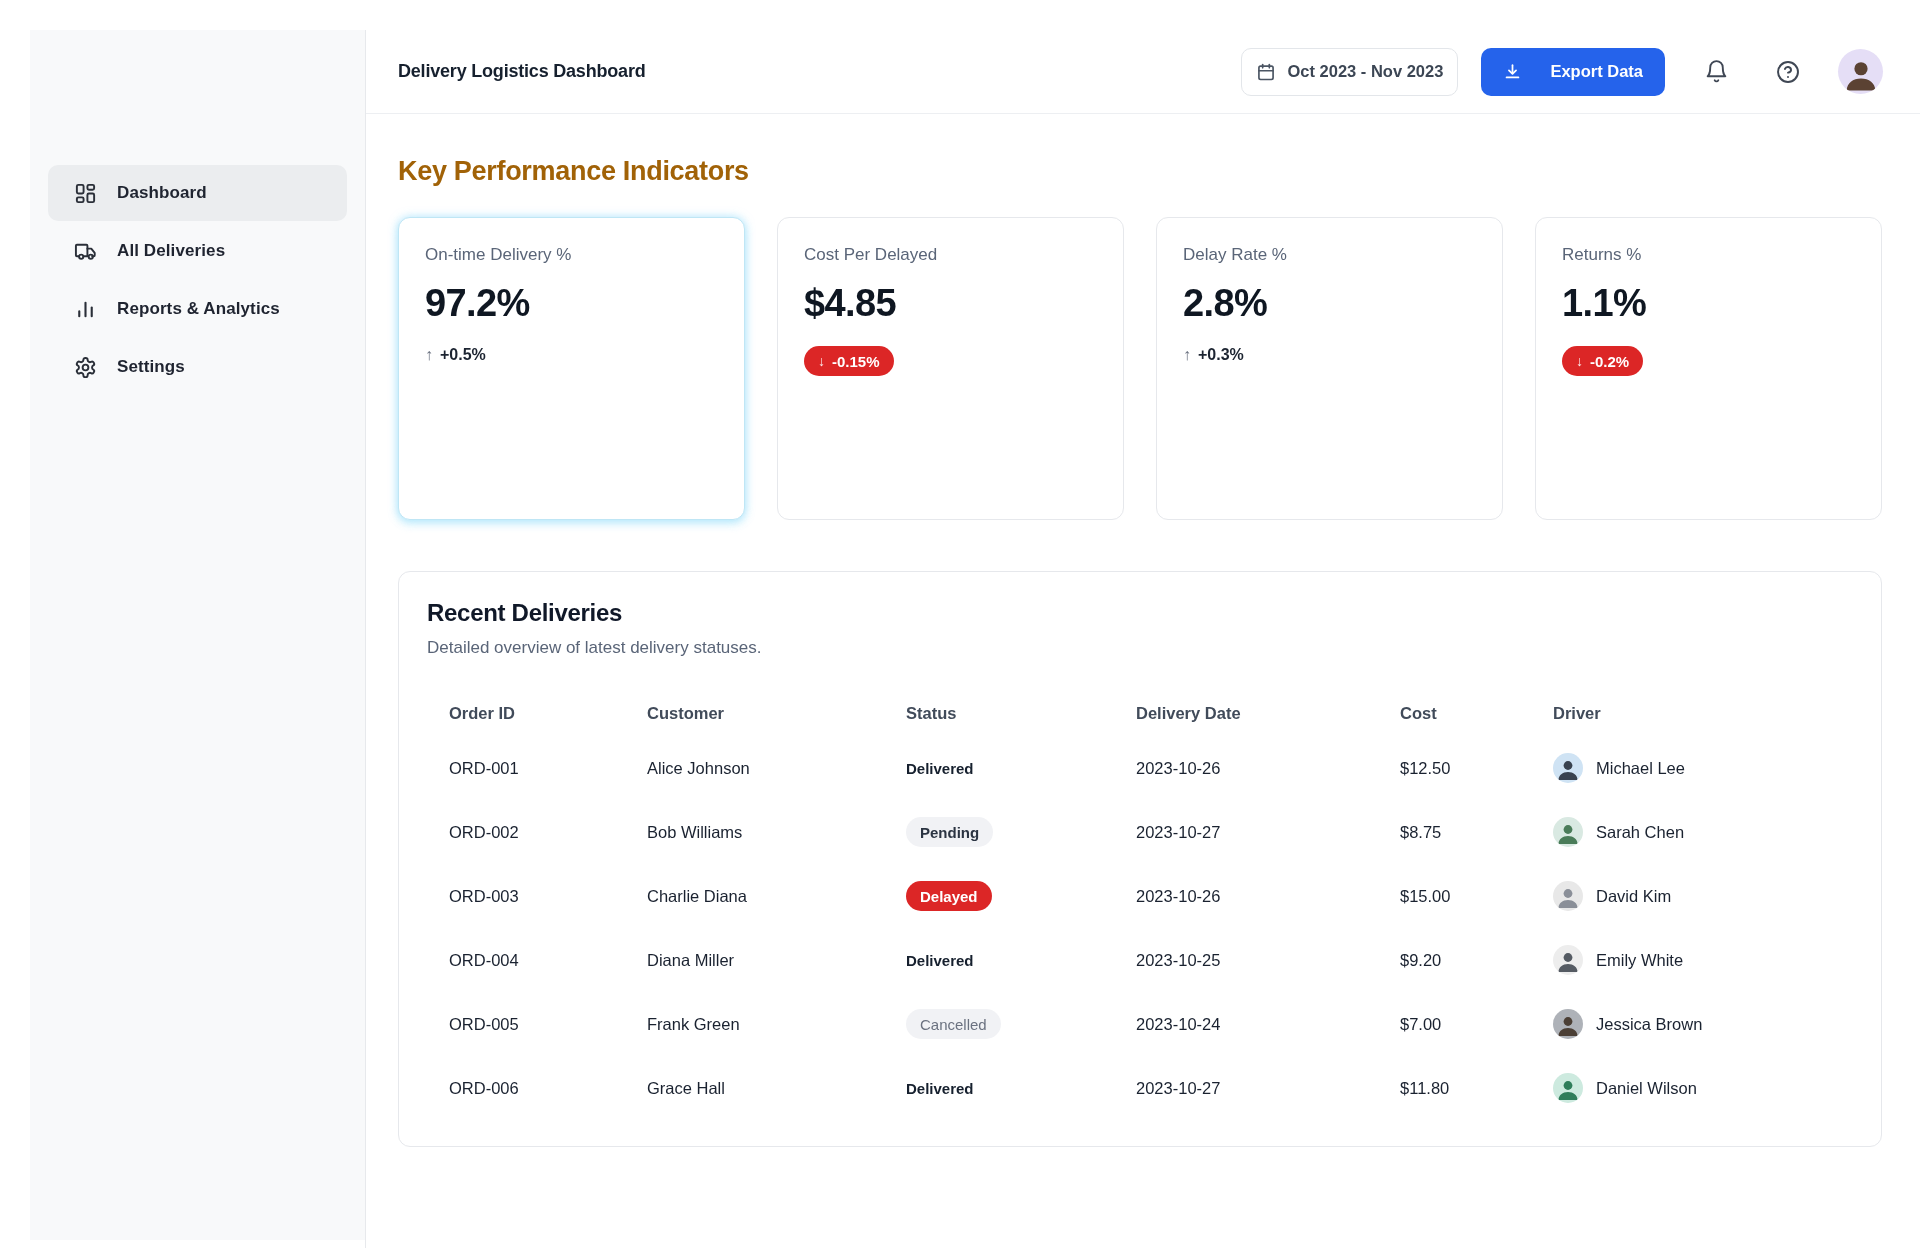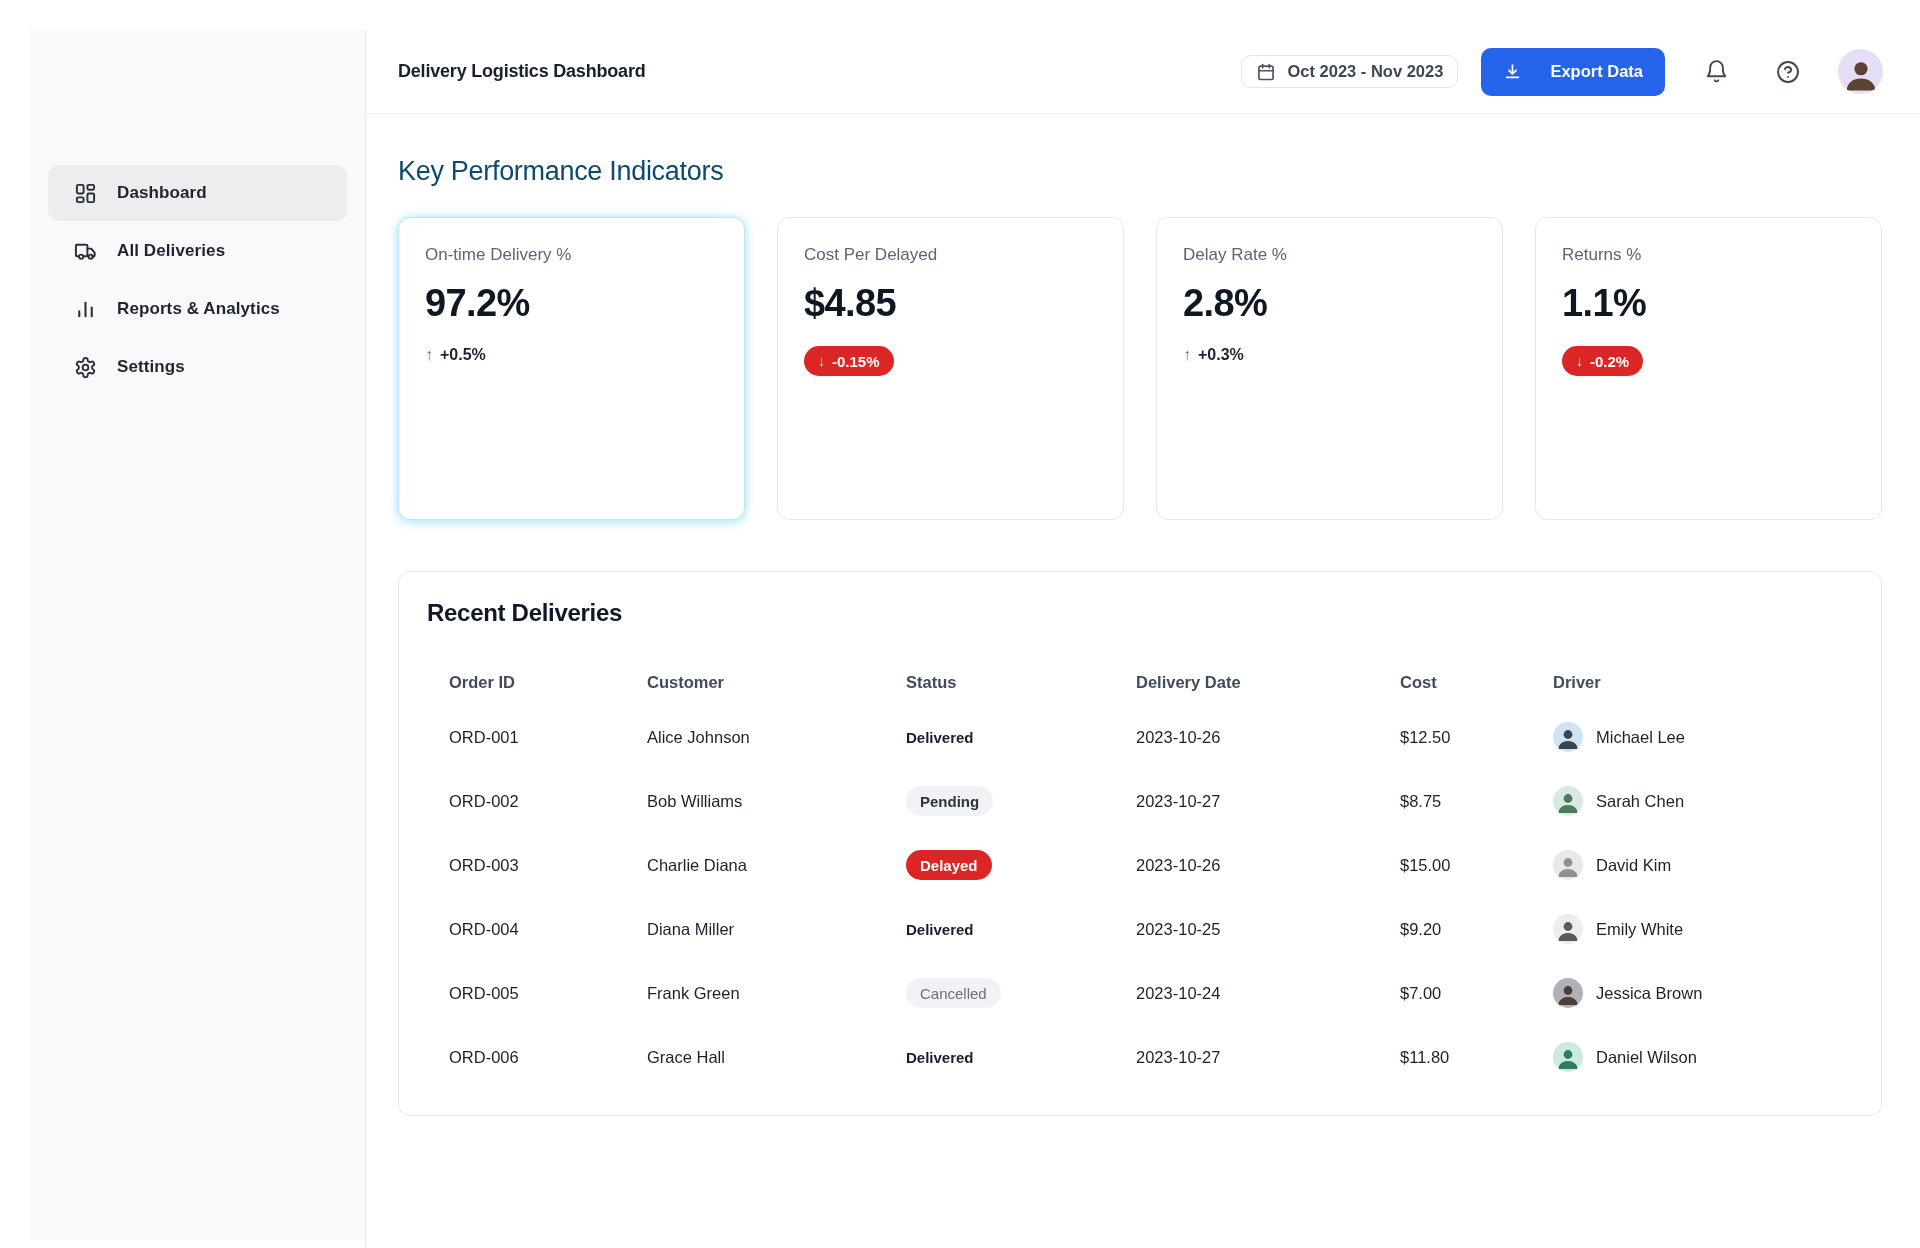--- a/index.html
+++ b/index.html
@@ -13,31 +13,31 @@
   .nav-item.active { background:#ebedef; }
   .nav-item .nav-icon { width:23px; height:23px; display:flex; align-items:center; justify-content:center; color:#2a2f38; }
   .nav-item .nav-label { font-size:17px; font-weight:600; letter-spacing:.1px; }
 
   
   .main { flex:1; background:#ffffff; border-left:1px solid #e7e9ec; display:flex; flex-direction:column; }
   .topbar { height:84px; display:flex; align-items:center; padding:0 37px 0 32px; border-bottom:1px solid #edeff2; }
   .page-title { font-size:18px; font-weight:700; color:#16202e; letter-spacing:-.2px; }
   .topbar-right { margin-left:auto; display:flex; align-items:center; }
 
-  .date-btn { display:flex; align-items:center; gap:11px; height:33px; padding:0 14px; border:1px solid #e3e6ea; border-radius:10px; background:#fff; font-size:16.5px; font-weight:600; color:#3c4654; cursor:pointer; }
+  .date-btn { display:flex; align-items:center; gap:11px; height:48px; padding:0 14px; border:1px solid #e3e6ea; border-radius:10px; background:#fff; font-size:16.5px; font-weight:600; color:#3c4654; cursor:pointer; }
   .date-btn svg { color:#4b5563; }
   .export-btn { display:flex; align-items:center; gap:28px; height:48px; padding:0 22px; margin-left:23px; border:none; border-radius:10px; font-size:16.5px; font-weight:700; color:#fff; cursor:pointer; }
   .icon-btn { width:30px; height:30px; display:flex; align-items:center; justify-content:center; color:#3f4754; background:none; border:none; cursor:pointer; }
   .icon-btn.bell { margin-left:36px; }
   .icon-btn.help { margin-left:42px; }
   .topbar-avatar { width:45px; height:45px; border-radius:50%; margin-left:35px; overflow:hidden; position:relative; cursor:pointer; flex:0 0 45px; }
   .silhouette { position:absolute; left:50%; bottom:-2px; transform:translateX(-50%); }
 
   .content { padding:42px 38px 0 32px; }
-  .section-title { font-size:27px; font-weight:400; color:#0c4a6e; letter-spacing:-.3px; }
+  .section-title { font-size:27px; font-weight:700; color:#a16207; letter-spacing:-.3px; }
 
   
   .kpi-grid { display:grid; grid-template-columns:repeat(4,1fr); gap:32px; margin-top:30px; }
   .kpi-card { background:#fff; border:1px solid #e6e8ec; border-radius:12px; height:303px; padding:27px 26px; }
   .kpi-card.highlight { border:1px solid #bfe6f5; box-shadow:0 0 10px rgba(125,211,252,.55), 0 4px 10px rgba(165,230,250,.45); }
   .kpi-label { font-size:17px; font-weight:500; color:#5a6578; }
   .kpi-value { font-size:38px; font-weight:700; color:#0f1722; letter-spacing:-.6px; margin-top:17px; }
   .kpi-trend { margin-top:21px; display:flex; align-items:center; }
   .trend-plain { font-size:16px; font-weight:700; color:#1c2431; display:flex; align-items:center; gap:7px; }
   .trend-plain .arrow { color:#6b7280; font-weight:400; font-size:16px; }
@@ -206,20 +206,21 @@
             <span class="trend-badge badge-red" style="background: rgb(220, 38, 38);">
                 <span class="arrow">↓</span>
                 <span>-0.2%</span>
               </span>
           </div>
         </div>
       </div>
 
       <section class="deliveries-card">
         <h3 class="card-title">Recent Deliveries</h3>
+        <p class="card-subtitle">Detailed overview of latest delivery statuses.</p>
 
         <div class="table">
           <div class="t-row t-head">
             <div class="t-cell">Order ID</div>
             <div class="t-cell">Customer</div>
             <div class="t-cell">Status</div>
             <div class="t-cell">Delivery Date</div>
             <div class="t-cell">Cost</div>
             <div class="t-cell">Driver</div>
           </div>

